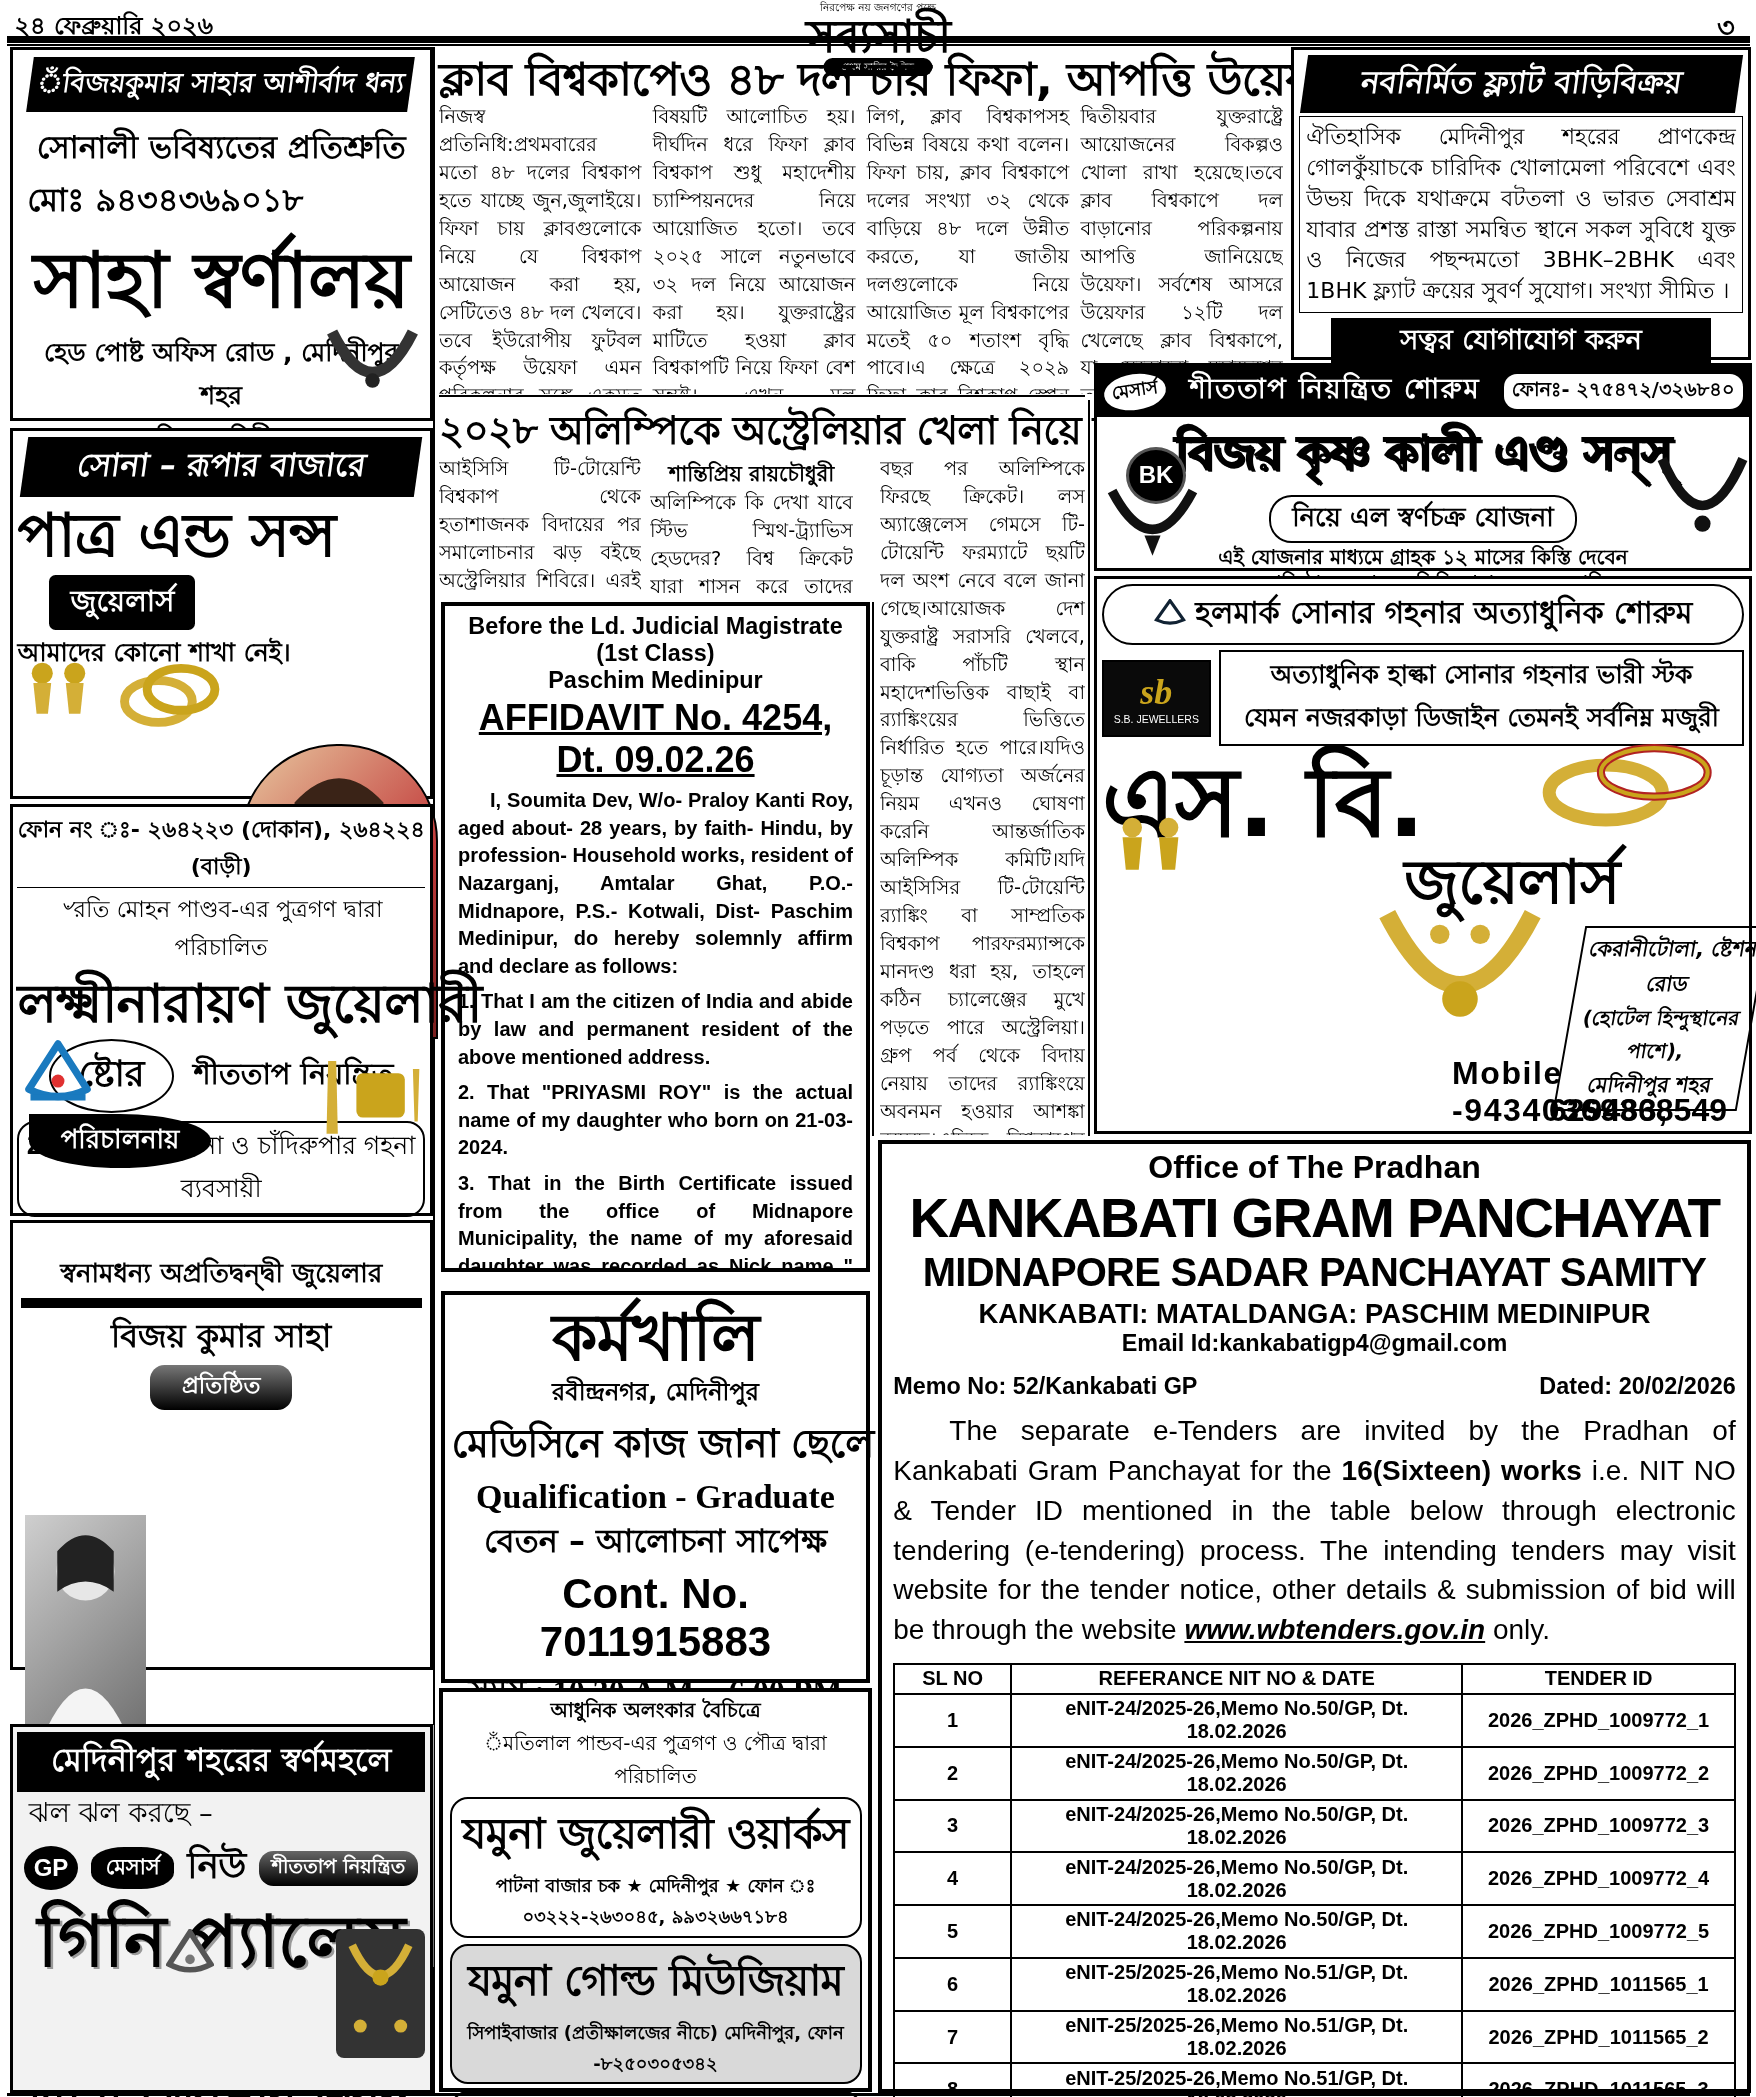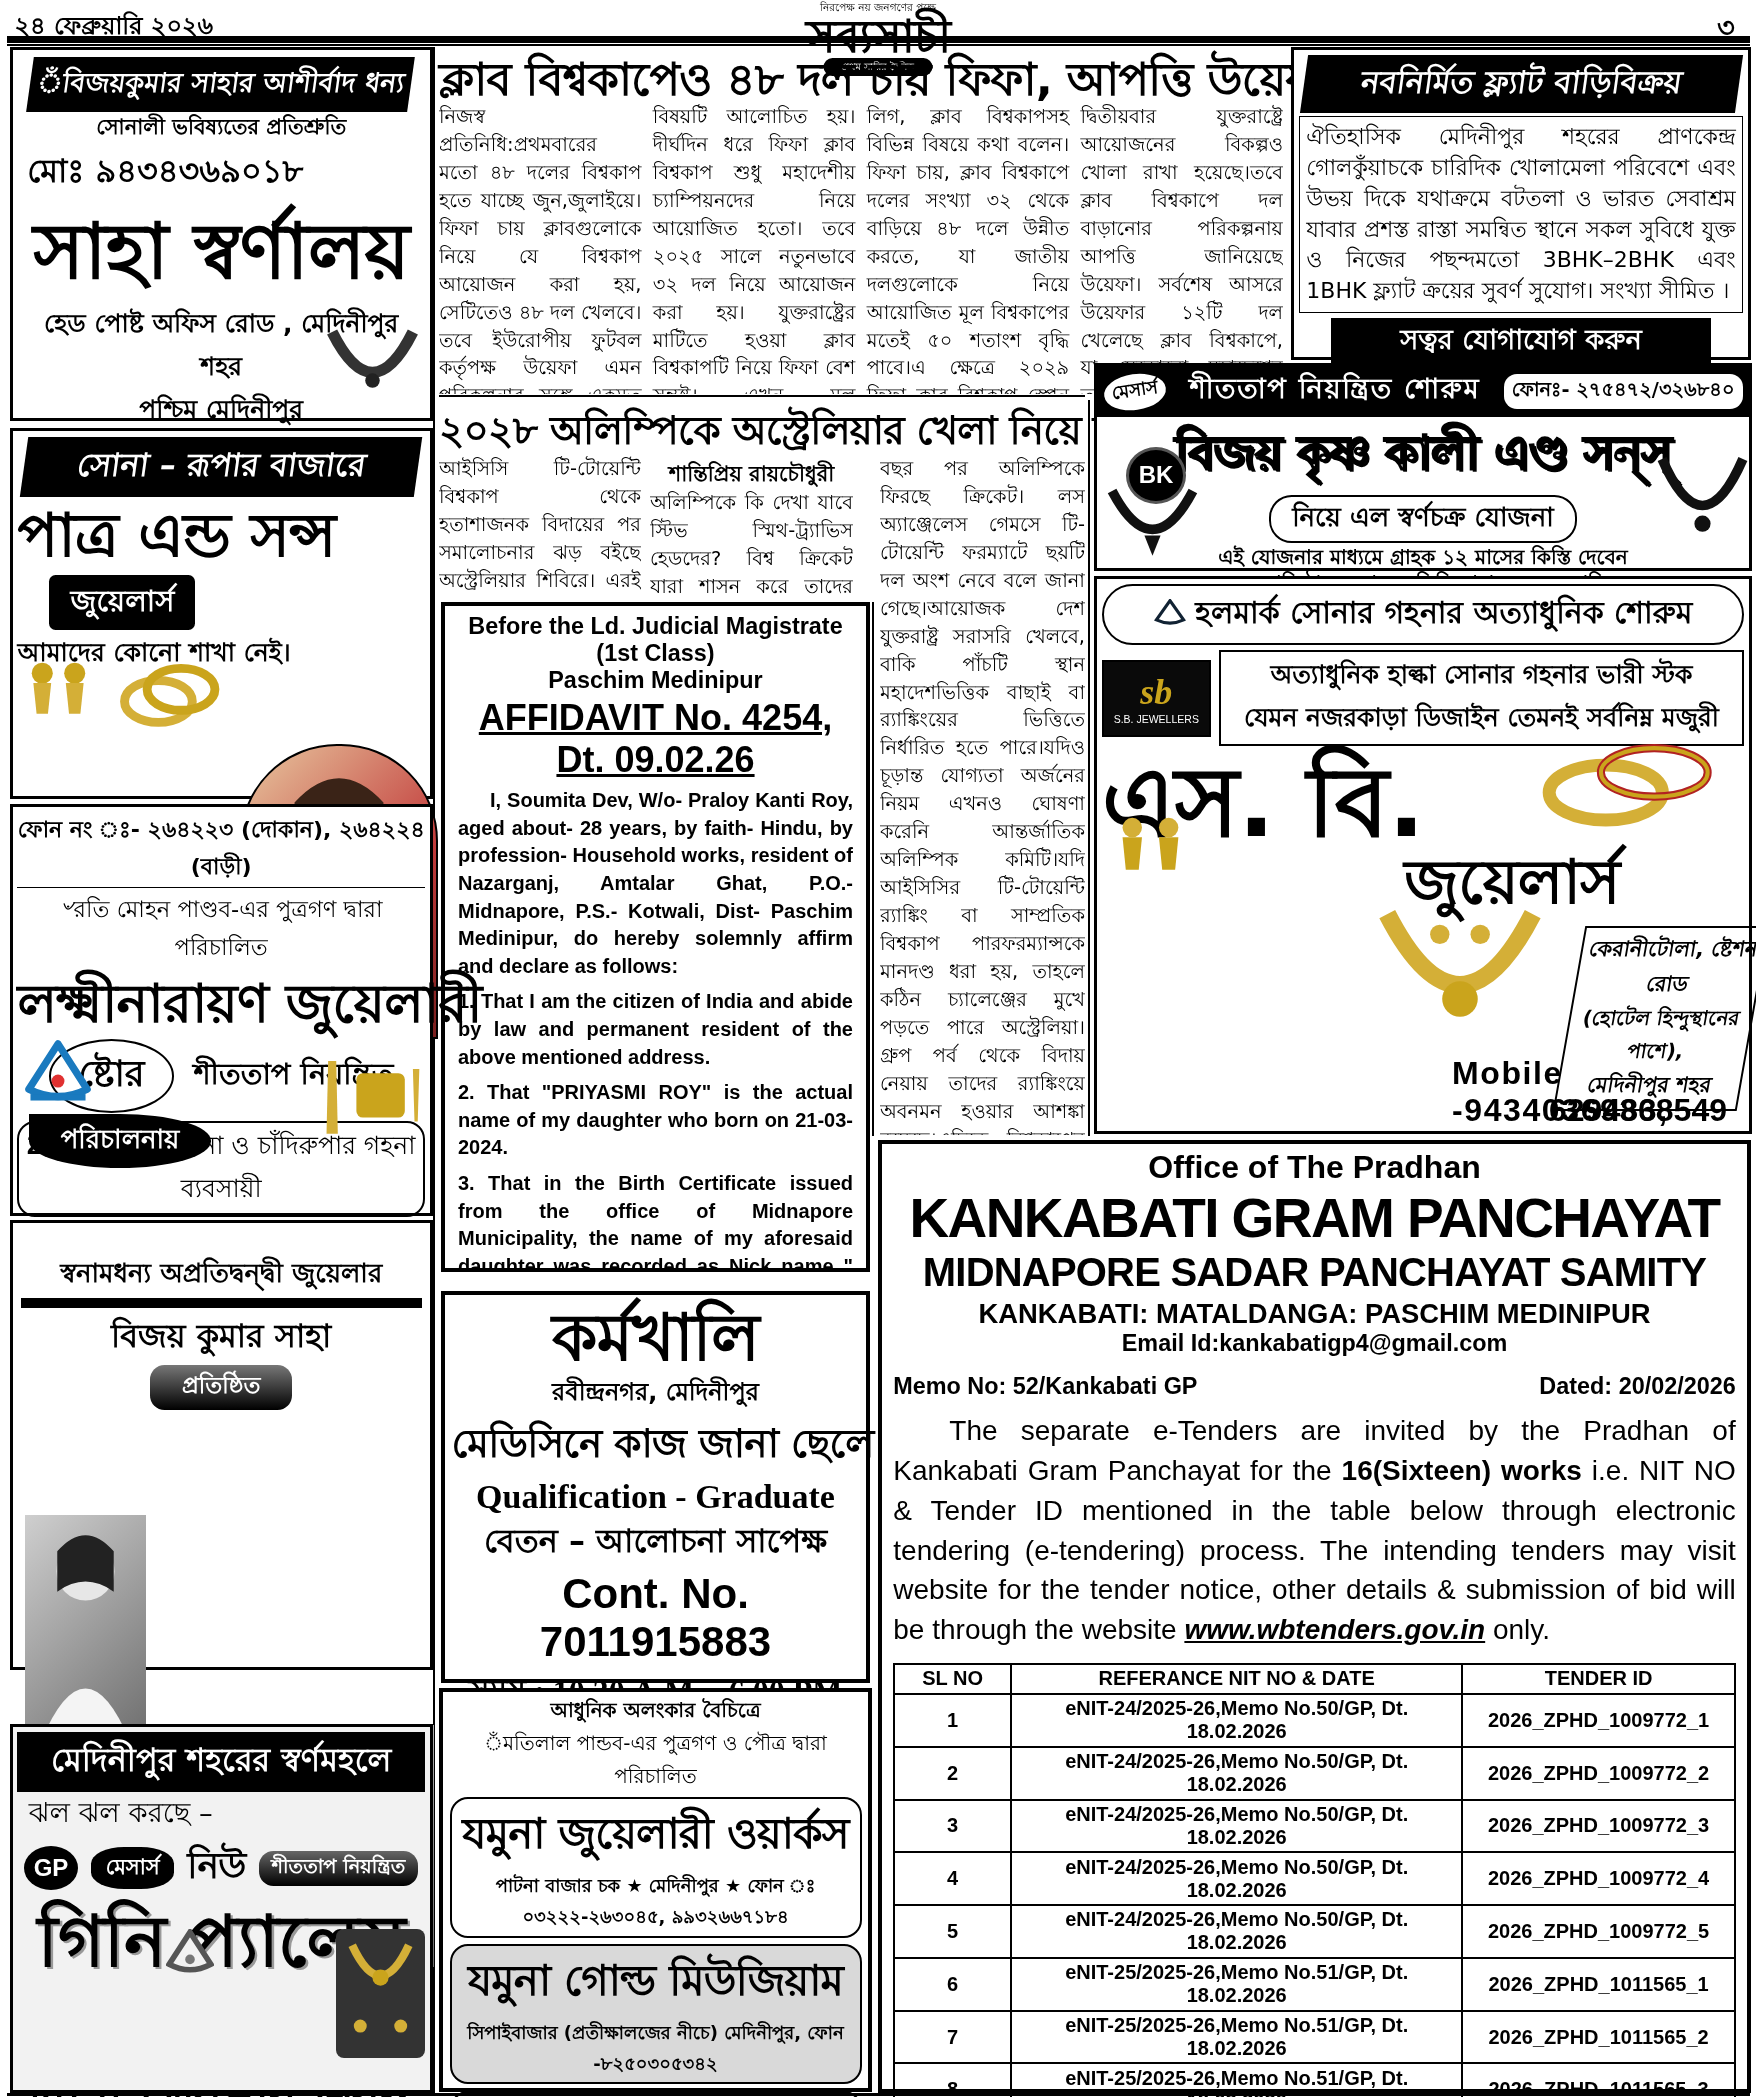--- a/index.html
+++ b/index.html
@@ -48,21 +48,21 @@
   <div class="abs rule-h" style="left:6.5px;top:36px;width:1743px;height:6.5px;"></div>
   <div class="abs rule-h" style="left:6.5px;top:44px;width:1743px;height:1.6px;"></div>
 
   <div class="abs rule-v" style="left:433px;top:47px;width:2.4px;height:2046px;"></div>
   <div class="abs rule-v" style="left:872px;top:602px;width:2.4px;height:534px;"></div>
   <div class="abs rule-v" style="left:1088px;top:400px;width:2.4px;height:736px;"></div>
   <div class="abs rule-h" style="left:6.5px;top:2093px;width:1743px;height:3.2px;"></div>
 
   <div class="abs adbox c" style="left:9.7px;top:47px;width:423px;height:374px;padding:6.5px;">
     <div class="banner skew bn b" style="margin:0 11.3px;font-size:27px;padding:4.8px 0;">ঁবিজয়কুমার সাহার আশীর্বাদ ধন্য</div>
-    <div class="bn b" style="font-size:21px;margin-top:0;">সোনালী ভবিষ্যতের প্রতিশ্রুতি</div>
+    <div class="bn b" style="font-size:31px;margin-top:12px;">সোনালী ভবিষ্যতের প্রতিশ্রুতি</div>
     <div class="bn b" style="font-size:32px;text-align:left;padding-left:8px;">মোঃ ৯৪৩৪৩৬৯০১৮</div>
     <div class="bn headline nowrap" style="font-size:77px;line-height:1.35;">সাহা স্বর্ণালয়</div>
     <div class="bn b" style="font-size:25px;">হেড পোষ্ট অফিস রোড , মেদিনীপুর শহর</div>
     <div class="bn b" style="font-size:25px;">পশ্চিম মেদিনীপুর</div>
     <div style="border:2.4px solid #000;display:inline-block;padding:1.6px 11.3px;margin-top:4.8px;" class="bn b">
       <span style="font-size:24px;">প্রতি বৃহস্পতিবার বন্ধ</span>
     </div>
     <div class="bn" style="font-size:26px;">সৌজন্যে- প্রসেনজিৎ সাহা</div>
     <div class="photo abs" style="left:8px;top:282px;width:81px;height:81px;">
       <svg viewBox="0 0 100 100">

